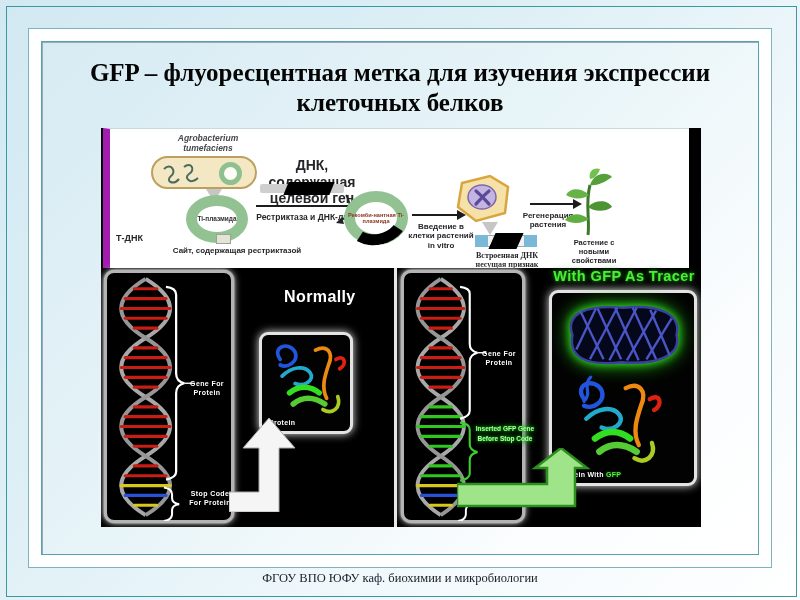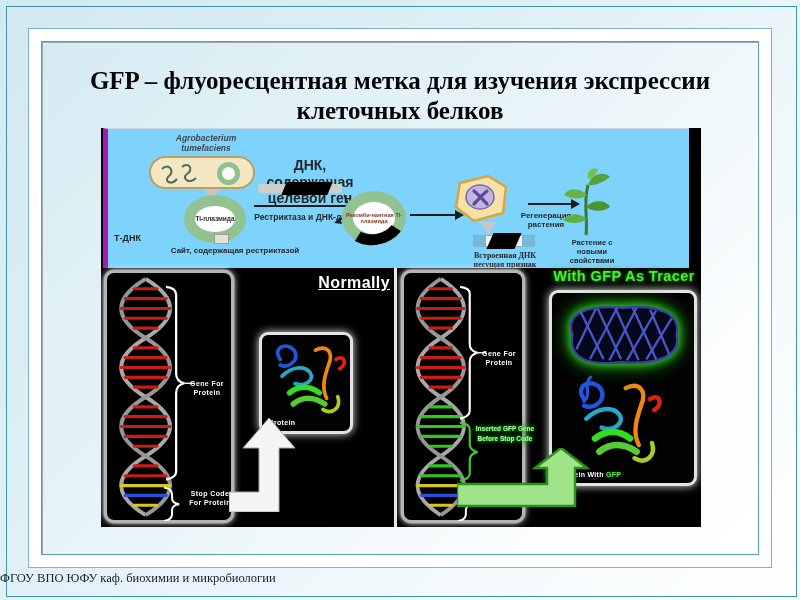--- a/index.html
+++ b/index.html
@@ -18,36 +18,36 @@
     position:absolute; left:28px; top:28px; width:744px; height:540px;
     background:#ffffff; border:1px solid #7fb3bf;
   }
   .inner {
     position:absolute; left:12px; top:12px; right:12px; bottom:12px;
     border:1px solid #57a2b0;
     box-shadow: 1px 1px 0 #9aabb4 inset;
     background: linear-gradient(135deg, #d7ebf3 0%, #e7f4f8 45%, #fbfdfe 80%, #ffffff 100%);
   }
   .slide-title {
-    position:absolute; left:30px; right:30px; top:24px;
+    position:absolute; left:30px; right:30px; top:16px;
     text-align:center;
     font-family:"Liberation Serif", serif;
     font-weight:bold; font-size:25px; line-height:1.2; color:#050505;
   }
   .slide-title .tw { display:inline-block; max-width:640px; }
   .footer {
-    position:absolute; left:0; right:0; top:571px; text-align:left;
+    position:absolute; left:0; right:0; top:571px; text-align:center;
     font-family:"Liberation Serif", serif; font-size:12.5px; color:#20242e;
   }
 
   
   .figure { position:absolute; left:59px; top:86px; width:600px; height:399px; background:#000; }
 
   
-  .topdiag { position:absolute; left:2px; top:0; width:586px; height:140px; background:#7dd3fc; border-left:5px solid #a21caf; border-top:1px solid #cdd8dd; }
+  .topdiag { position:absolute; left:2px; top:0; width:586px; height:140px; background:#ffffff; border-left:7px solid #a21caf; border-top:1px solid #cdd8dd; }
   .dlabel { position:absolute; font-size:8px; font-weight:bold; color:#26262a; text-align:center; line-height:1.18; }
   .bacterium { position:absolute; left:41px; top:27px; width:106px; height:33px; background:#f4e8c4; border:2px solid #bd9f5e; border-radius:17px; }
   .bact-ring { position:absolute; left:66px; top:4px; width:23px; height:23px; border:5px solid #8fc08f; border-radius:50%; background:#fdfdf5; }
   .ring { position:absolute; border:11px solid #92c292; border-radius:50%; background:#ffffff; }
   .ring .rlabel { position:absolute; left:-8px; right:-8px; top:50%; transform:translateY(-50%); font-size:6.5px; font-weight:bold; color:#333; text-align:center; line-height:1.1; }
   .ti-ring { left:76px; top:66px; width:62px; height:48px; }
   .ti-notch { position:absolute; left:19px; bottom:-12px; width:15px; height:10px; background:#e4e4d6; border:1px solid #a0a096; }
   .rec-ring { left:234px; top:62px; width:64px; height:54px; }
   .rec-ring .rlabel { font-size:5.6px; color:#8a3520; }
   .rec-arc { position:absolute; inset:-11px; border:11px solid transparent; border-bottom-color:#000; border-radius:50%; transform:rotate(-12deg); }
@@ -64,21 +64,21 @@
   
   .panel { position:absolute; top:140px; height:259px; }
   .panel-left { left:0; width:293px; }
   .panel-right { left:296px; width:304px; }
   .divider { position:absolute; left:293px; top:140px; width:3px; height:259px; background:#e8e8e8; }
   .dnabox { position:absolute; background:#000; border:3px solid #b4b4b4; border-radius:10px;
             box-shadow:0 0 7px rgba(255,255,255,.85), 0 0 2px rgba(255,255,255,.9); }
   .dnabox-l { left:3px; top:2px; width:130px; height:253px; }
   .dnabox-r { left:4px; top:2px; width:124px; height:253px; }
   .hand { font-weight:bold; letter-spacing:.4px; }
-  .panel-title-l { position:absolute; left:183px; top:6px; width:106px; text-align:right; font-size:16px; color:#fff;text-decoration:underline; }
+  .panel-title-l { position:absolute; left:183px; top:20px; width:106px; text-align:left; font-size:16px; color:#fff; }
   .panel-title-r { position:absolute; left:150px; top:0px; width:154px; text-align:center; font-size:14.5px; color:#49ef35;
                    text-shadow:0 0 3px #1c7a12, 0 0 7px #1c7a12; }
   .gene-label { position:absolute; width:46px; font-size:7px; color:#fff; text-align:center; line-height:1.3; }
   .stop-label { position:absolute; width:46px; font-size:7px; color:#fff; text-align:center; line-height:1.3; }
   .inserted-label { position:absolute; left:74px; top:156px; width:68px; text-align:center;
                     font-size:6.5px; line-height:1.5; color:#a8ffa0; font-weight:bold;
                     text-shadow:0 0 2px #1cc115, 0 0 5px #15a80e, 0 0 9px #0a7a06; }
   .pbox { position:absolute; background:#020202; border:3px solid #e4e4e4; border-radius:9px;
           box-shadow:0 0 9px rgba(255,255,255,.9); }
   .pbox-l { left:158px; top:64px; width:94px; height:102px; }
@@ -135,20 +135,21 @@
 
         <div class="harrow" style="left:146px; top:76px; width:116px;"></div>
         <div class="dlabel" style="left:146px; top:83px; width:110px; font-size:8.5px;">Рестриктаза и ДНК-лигаза</div>
 
         <div class="ring rec-ring">
           <div class="rec-arc"></div>
           <div class="rlabel">Рекомби-нантная Ti-плазмида</div>
         </div>
 
         <div class="harrow" style="left:302px; top:85px; width:46px;"></div>
+        <div class="dlabel" style="left:296px; top:93px; width:70px;">Введение в клетки растений in vitro</div>
 
         <svg width="58" height="50" viewBox="0 0 58 50" style="position:absolute;left:344px;top:44px;">
           <polygon points="8,10 36,3 54,14 51,40 22,48 4,34" fill="#f6e2a8" stroke="#d8a53f" stroke-width="2.5"></polygon>
           <ellipse cx="28" cy="24" rx="14" ry="12" fill="#c3b4e2" stroke="#7a68a8" stroke-width="1.5"></ellipse>
           <path d="M22,18 C27,22 32,28 35,31 M35,18 C30,22 25,28 22,31" stroke="#5a4a98" stroke-width="3.2" fill="none" stroke-linecap="round"></path>
         </svg>
 
         <div class="gray-tri" style="left:372px; top:93px;"></div>
 
         <div class="fragment2">

